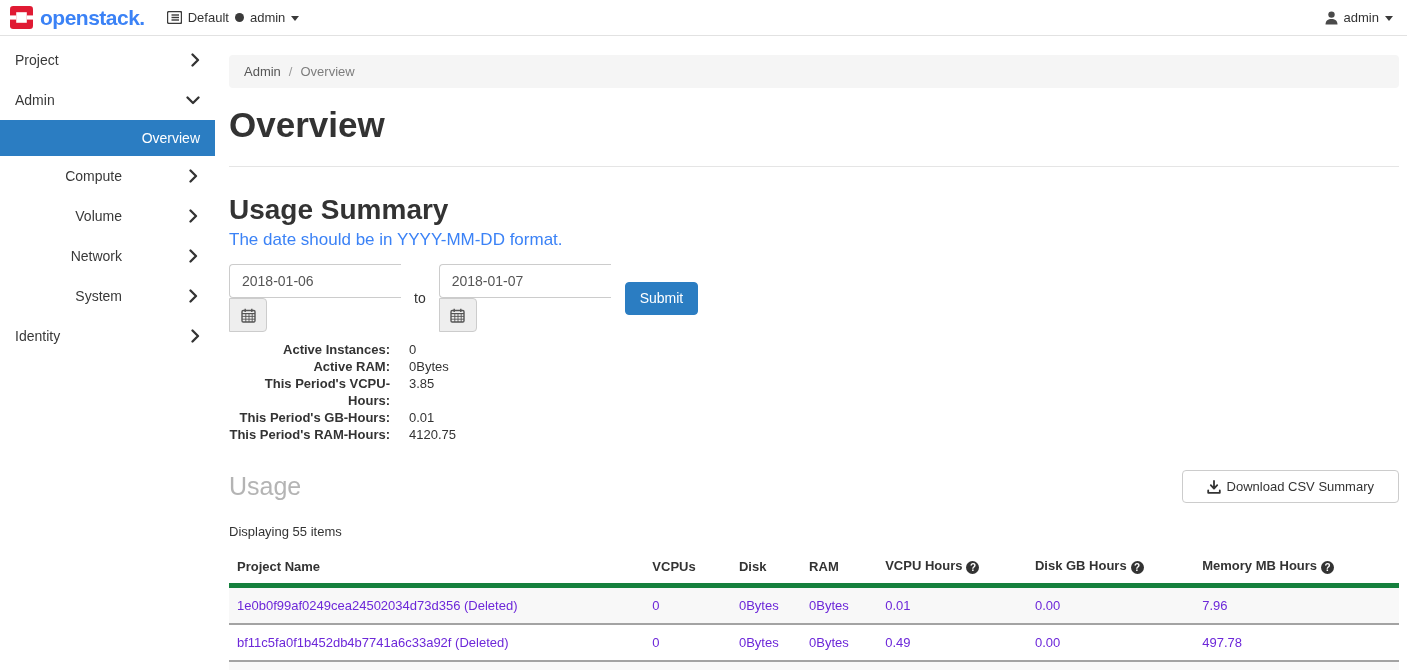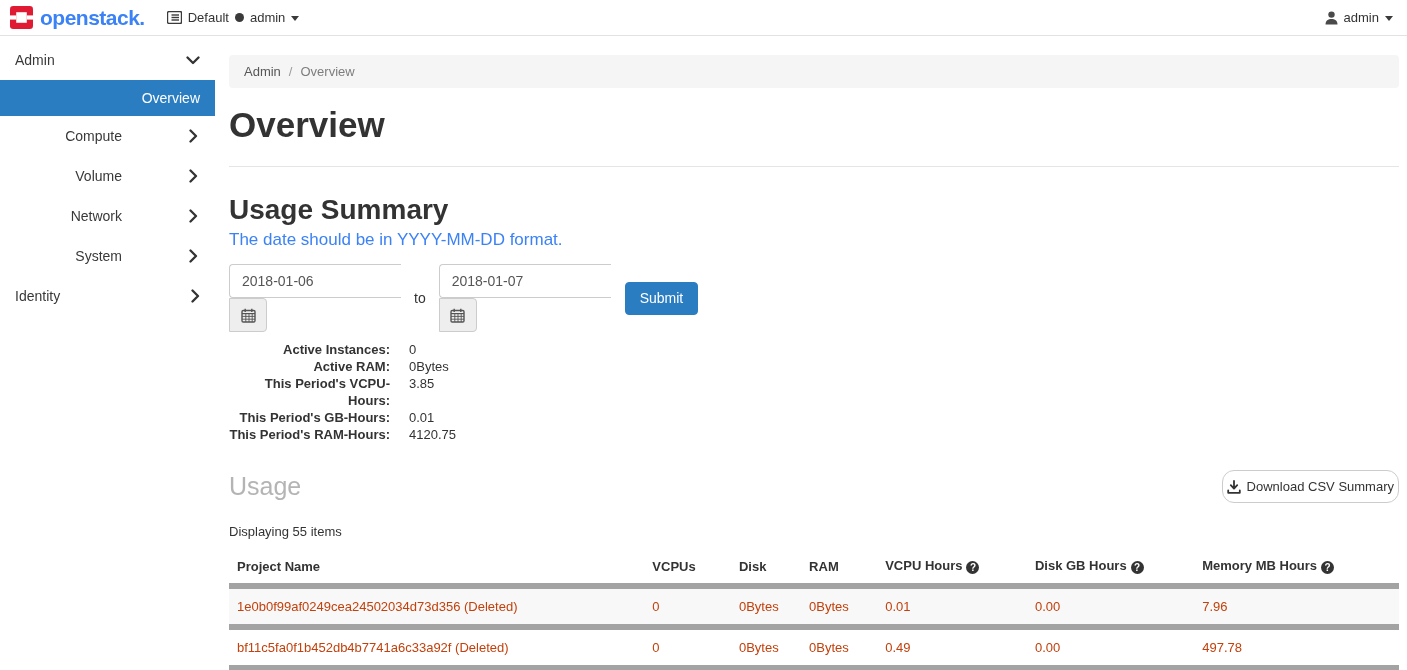--- a/index.html
+++ b/index.html
@@ -65,30 +65,30 @@
     font-family:"Liberation Sans","DejaVu Sans",sans-serif;}
 
   .stats{margin-top:9px;font-size:13px;}
   .stat-row{display:flex;line-height:17px;}
   .stat-label{width:161px;text-align:right;font-weight:bold;color:#333;}
   .stat-value{margin-left:19px;color:#333;}
 
   
   .usage-head{display:flex;justify-content:space-between;align-items:center;margin-top:27px;}
   .usage-title{font-size:25px;color:#b4b4b4;}
-  .btn-default{height:33px;padding:0 4px;background:#fff;border:1px solid #ccc;border-radius:12px;
+  .btn-default{height:33px;padding:0 24px;background:#fff;border:1px solid #ccc;border-radius:4px;
     color:#333;font-size:13px;cursor:pointer;display:flex;align-items:center;gap:6px;
     font-family:"Liberation Sans","DejaVu Sans",sans-serif;}
 
   .count-text{font-size:13px;color:#333;margin:21px 0 10px 0;}
 
   table.usage{width:100%;border-collapse:collapse;table-layout:fixed;font-size:13px;}
   table.usage th{Text-align:left;font-weight:bold;color:#333;padding:9px 8px;
     border-bottom:5px solid #15803d;}
-  table.usage td{padding:10px 8px;color:#c2410c;border-top:6px solid #a3a3a3;}
+  table.usage td{padding:10px 8px;color:#6d28d9;border-top:2px solid #a3a3a3;}
   table.usage tbody tr:nth-child(odd){background:#f8f8f8;}
   table.usage tbody tr:last-child{border-bottom:1px solid #e3e3e3;}
   th.c1,td.c1{width:35.5%;}
   th.c2,td.c2{width:7.4%;}
   th.c3,td.c3{width:6.0%;}
   th.c4,td.c4{width:6.5%;}
   th.c5,td.c5{width:12.8%;}
   th.c6,td.c6{width:14.3%;margin-left:13px;}
   th.c7,td.c7{width:auto;}
   tbody tr:last-child td{border-bottom:1px solid #e3e3e3;}
@@ -132,20 +132,26 @@
       <path d="M0.5 13.5 C0.5 9.6 3.2 8 6.5 8 C9.8 8 12.5 9.6 12.5 13.5 Z" fill="#4a4a4a"></path>
     </svg>
     <span>admin</span>
     <span class="caret"></span>
   </div>
 </div>
 
 <div class="layout">
 
   <div class="sidebar">
+    <div class="nav-item">
+      <span>Project</span>
+      <svg class="chev" width="10" height="14" viewBox="0 0 10 14">
+        <path d="M2.5 1.5 L8 7 L2.5 12.5" stroke="#333" stroke-width="2.3" fill="none" stroke-linecap="round" stroke-linejoin="round"></path>
+      </svg>
+    </div>
     <div class="nav-item">
       <span>Admin</span>
       <svg class="chev" width="14" height="10" viewBox="0 0 14 10">
         <path d="M1.5 2.5 L7 8 L12.5 2.5" stroke="#333" stroke-width="2.3" fill="none" stroke-linecap="round" stroke-linejoin="round"></path>
       </svg>
     </div>
     <div class="nav-item lvl2-selected">
       <span>Overview</span>
     </div>
     <div class="nav-item lvl3">

